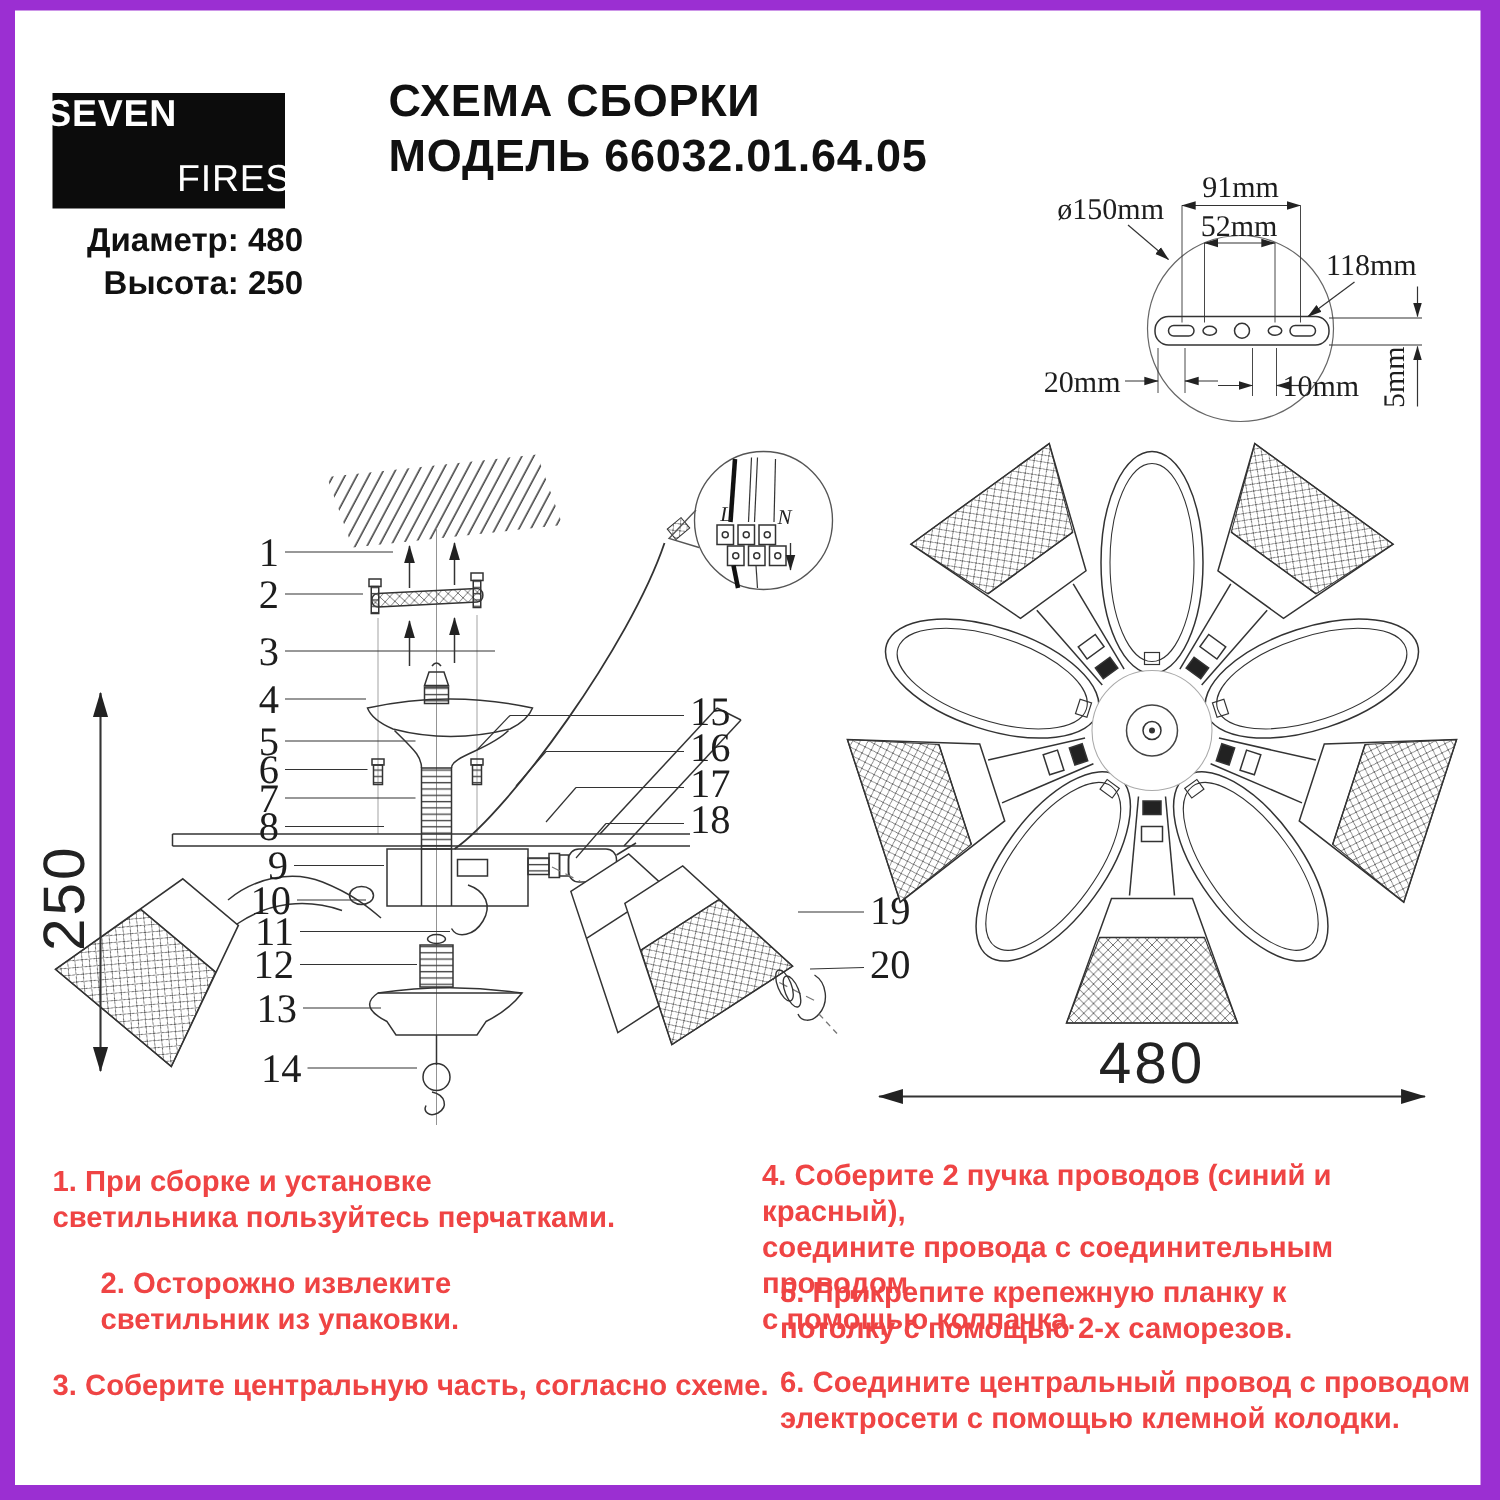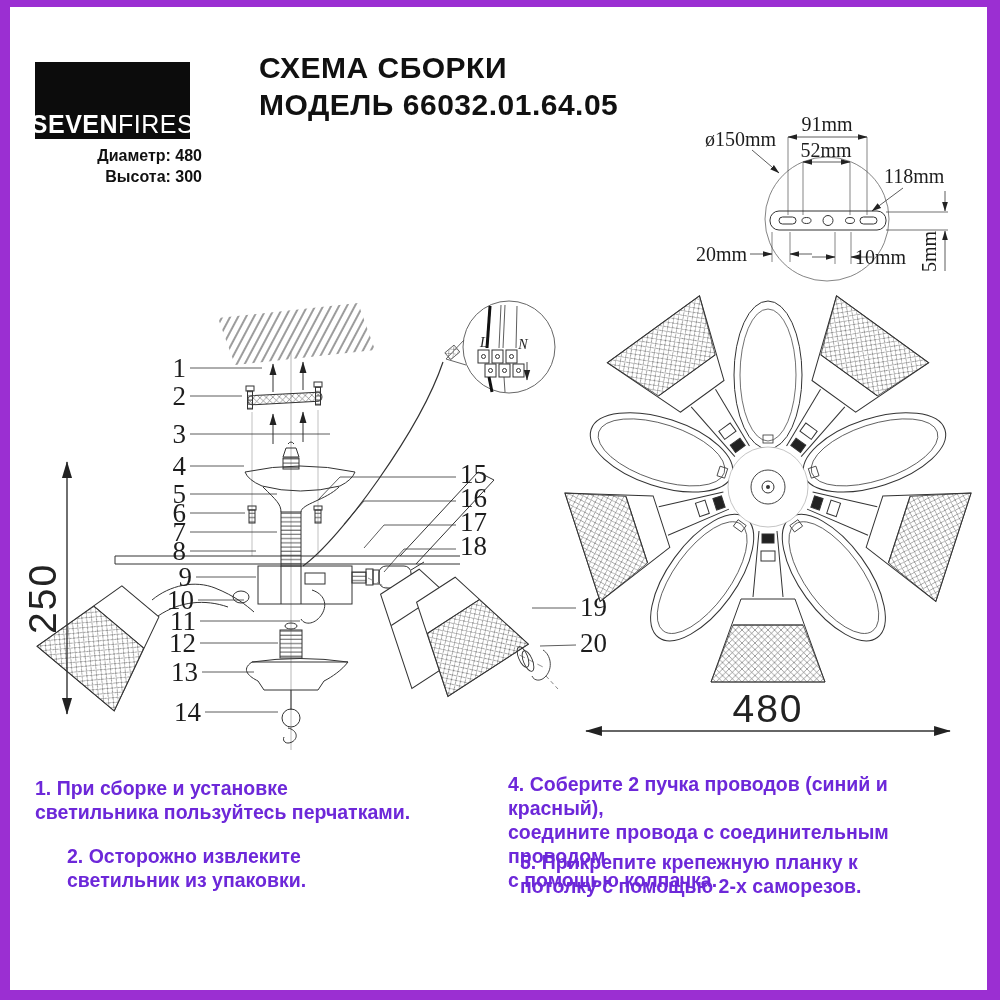--- a/index.html
+++ b/index.html
@@ -2,26 +2,26 @@
 <html><head>
 <meta charset="utf-8">
 <style>
   html,body{width:1000px;height:1000px;margin:0;padding:0;overflow:hidden;background:#fff;
             font-family:"Liberation Sans",sans-serif;}
   #page{position:relative;width:1000px;height:1000px;background:#fff;}
   #border-frame{position:absolute;inset:0;border-style:solid;border-color:#9b2fd2;
                 border-width:7px 13px 10px 10px;pointer-events:none;z-index:50;}
   .abs{position:absolute;}
   #logo{left:35px;top:62px;width:155px;height:77px;background:#0c0c0c;color:#fff;
-        display:flex;align-items:flex-end;justify-content:center;font-size:25px;letter-spacing:.5px;}
+        display:flex;align-items:flex-start;justify-content:center;font-size:25px;letter-spacing:.5px;}
   #logo .b{font-weight:700;}
   #logo .l{font-weight:400;margin-top:43px;}
   #title{left:248px;top:50px;font-size:30px;font-weight:700;color:#111;line-height:1.22;letter-spacing:.5px;white-space:pre-line;margin-left:11px;}
-  #dims{left:28px;top:146px;width:174px;text-align:right;font-size:16px;font-weight:600;color:#111;line-height:1.3;}
-  .instr{width:478px;font-size:19.5px;font-weight:600;color:#6d28d9;line-height:1.24;white-space:pre-line;}
+  #dims{left:28px;top:146px;width:174px;text-align:right;font-size:22px;font-weight:600;color:#111;line-height:1.3;}
+  .instr{width:478px;font-size:19.5px;font-weight:600;color:#ef4444;line-height:1.24;white-space:pre-line;}
   svg{position:absolute;overflow:visible;}
   svg text{user-select:none;}
   .cad{font-family:"Liberation Serif","DejaVu Serif",serif;fill:#1d1d1d;}
   .num{font-family:"Liberation Serif","DejaVu Serif",serif;font-size:27px;fill:#1d1d1d;}
   .dimnum{font-family:"Liberation Sans",sans-serif;font-size:39px;font-weight:400;fill:#222;letter-spacing:2px;}
   .ln{font-family:"Liberation Serif","DejaVu Serif",serif;font-style:italic;font-size:14px;fill:#222;}
 </style>
 </head>
 <body>
 
@@ -46,21 +46,21 @@
   </svg>
 
   <div id="logo" class="abs">
     <span class="b">SEVEN</span>
       <span class="l">FIRES</span>
   </div>
   <div id="title" class="abs">СХЕМА СБОРКИ
 МОДЕЛЬ 66032.01.64.05</div>
   <div id="dims" class="abs">
     <div>Диаметр: 480</div>
-    <div>Высота: 300</div>
+    <div>Высота: 250</div>
   </div>
 
   <svg class="abs" style="left:695px;top:92px;" width="292" height="212" viewBox="695 92 292 212" fill="none" stroke="#333" stroke-width="1">
     <circle cx="827" cy="219" r="62" stroke="#666" stroke-width="0.8"></circle>
     <rect x="770" y="211" width="116" height="19" rx="9"></rect>
     <rect x="779" y="217" width="17" height="7" rx="3.5"></rect>
     <rect x="860" y="217" width="17" height="7" rx="3.5"></rect>
     <ellipse cx="806.5" cy="220.5" rx="4.5" ry="3"></ellipse>
     <ellipse cx="850" cy="220.5" rx="4.5" ry="3"></ellipse>
     <circle cx="828" cy="220.5" r="5"></circle>
@@ -368,18 +368,21 @@
     </g>
 
     <line x1="586" y1="731" x2="950" y2="731" stroke-width="1.4" marker-start="url(#ar)" marker-end="url(#ar)"></line>
     <text class="dimnum" x="768" y="722" text-anchor="middle" stroke="none">480</text>
   </svg>
 
   <p class="instr abs" style="left:35px;top:756px;">1. При сборке и установке
 светильника пользуйтесь перчатками.</p>
   <p class="instr abs" style="left:35px;top:824px;margin-left:32px;">2. Осторожно извлеките
 светильник из упаковки.</p>
+  <p class="instr abs" style="left:35px;top:892px;">3. Соберите центральную часть, согласно схеме.</p>
   <p class="instr abs" style="left:508px;top:752px;width:462px;">4. Соберите 2 пучка проводов (синий и красный),
 соедините провода с соединительным проводом
 с помощью колпачка.</p>
   <p class="instr abs" style="left:520px;top:830px;width:462px;">5. Прикрепите крепежную планку к
 потолку с помощью 2-х саморезов.</p>
+  <p class="instr abs" style="left:520px;top:890px;width:462px;">6. Соедините центральный провод с проводом
+электросети с помощью клемной колодки.</p>
 </div>
 
 </body></html>

